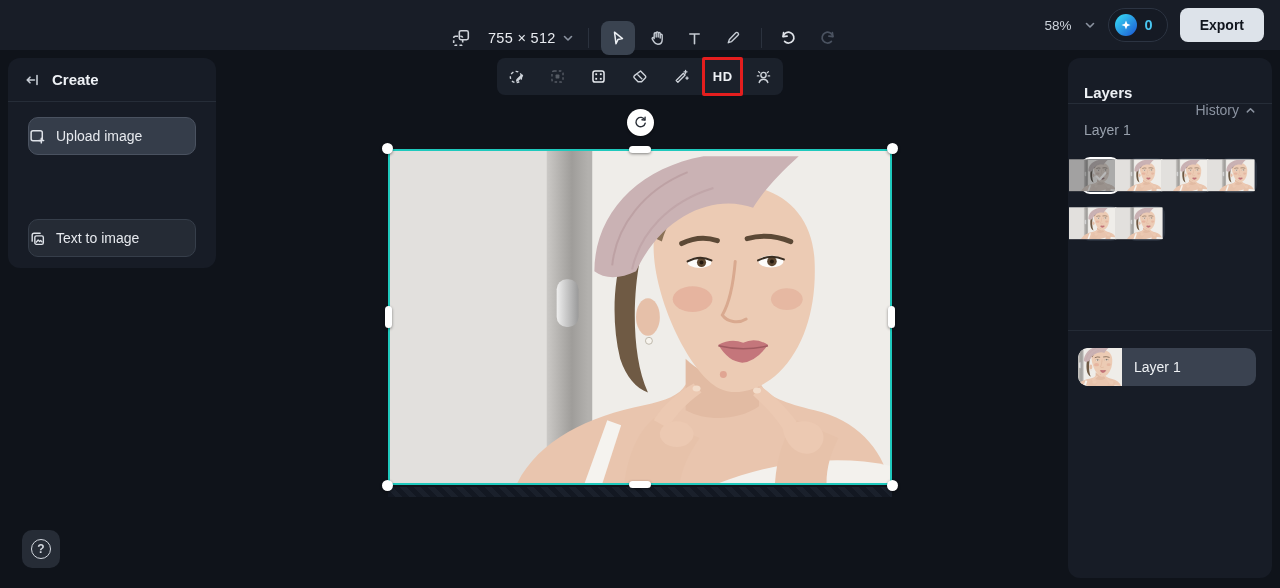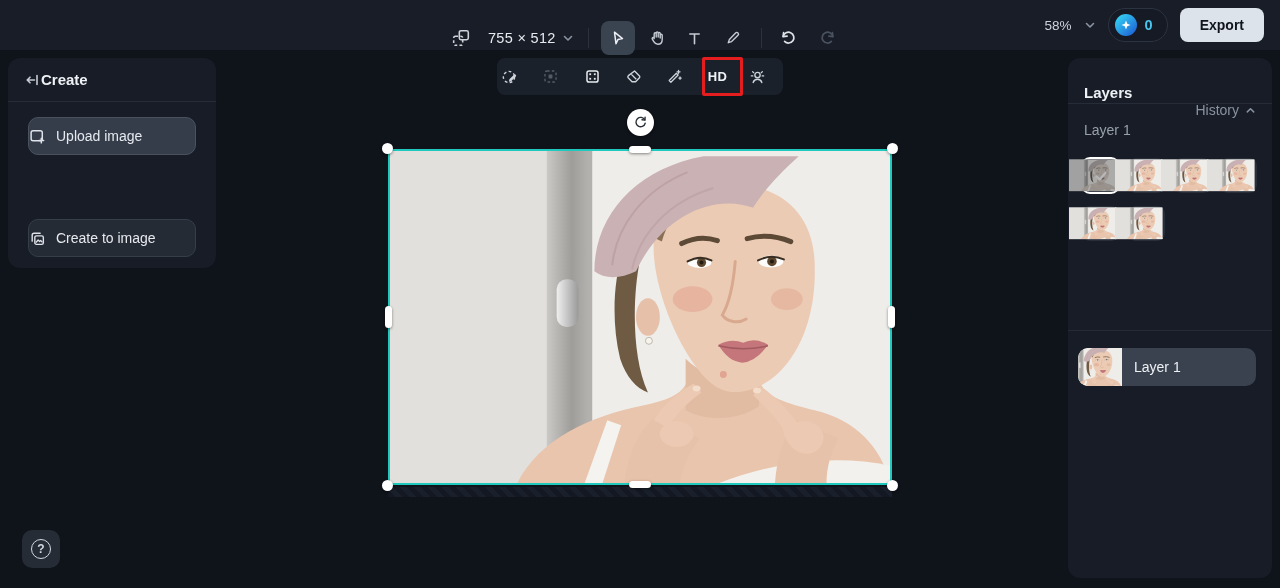--- a/index.html
+++ b/index.html
@@ -23,32 +23,32 @@
   .credits-pill{height:34px;border:1px solid #2c3442;background:#151a24;border-radius:17px;
                 display:flex;align-items:center;gap:8px;padding:0 14px 0 6px;}
   .credit-orb{width:22px;height:22px;border-radius:50%;background:linear-gradient(135deg,#35d3f2 10%,#1e63d6 90%);
               display:flex;align-items:center;justify-content:center;}
   .credits-num{font-size:14.5px;font-weight:700;color:#49c6f0;}
   .export-btn{height:34px;padding:0 20px;border-radius:8px;background:#dde3ea;color:#10151d;
               font-size:14px;font-weight:700;display:flex;align-items:center;border:none;}
 
   
   .left-panel{position:absolute;left:8px;top:58px;width:208px;height:210px;background:#171c26;border-radius:12px;}
-  .lp-header{position:absolute;left:0;top:0;width:100%;height:43px;display:flex;align-items:center;gap:1px;padding:0 16px;}
+  .lp-header{position:absolute;left:0;top:0;width:100%;height:43px;display:flex;align-items:center;gap:12px;padding:0 16px;}
   .lp-title{font-size:15px;font-weight:700;color:#eef1f5;}
   .lp-div{position:absolute;left:0;top:43px;width:100%;height:1px;background:#262d38;}
   .lp-btn{position:absolute;left:20px;width:168px;height:38px;border-radius:10px;background:#252b35;
           border:1px solid #363e4a;display:flex;align-items:center;gap:10px;padding:0 0;}
   .lp-btn.hl{background:#353d4a;border-color:#4a5260;}
   .lp-btn span{font-size:14px;color:#e6e9ee;}
 
   
   .cv-toolbar{position:absolute;left:497px;top:58px;width:286px;height:37px;background:#1b212b;border-radius:8px;
               display:flex;align-items:center;justify-content:space-between;padding:0 4px;}
-  .cv-slot{width:30px;height:30px;display:flex;align-items:center;border-radius:6px;}
+  .cv-slot{width:30px;height:30px;display:flex;align-items:center;justify-content:center;border-radius:6px;}
   .hd-text{font-size:13px;font-weight:700;color:#eef1f5;letter-spacing:.5px;}
   .dim{opacity:.32;}
   .annotation-box{position:absolute;left:702px;top:57px;width:41px;height:39px;border:3px solid #e41e1e;
                   border-radius:2px;z-index:60;pointer-events:none;}
 
   
   .canvas-wrap{position:absolute;left:388px;top:149px;width:504px;height:336px;}
   .canvas-img{position:absolute;inset:0;border:2px solid #1fc9bd;overflow:hidden;background:#eae8e5;}
   .canvas-img svg{display:block;}
   .trans-band{position:absolute;left:0;top:338px;width:504px;height:10px;
@@ -238,21 +238,21 @@
         <path d="M11.6 9.6 V14 M9.4 11.8 H13.8" stroke="#dfe3e9" stroke-width="1.4" fill="none" stroke-linecap="round"></path>
       </svg>
       <span>Upload image</span>
     </div>
     <div class="lp-btn" style="top:161px">
       <svg width="17" height="17" viewBox="0 0 16 16">
         <path d="M3 10.5 V4.8 A1.8 1.8 0 0 1 4.8 3 H10.5" stroke="#dfe3e9" stroke-width="1.3" fill="none" stroke-linecap="round"></path>
         <rect x="5.5" y="5.5" width="8" height="8" rx="1.5" stroke="#dfe3e9" stroke-width="1.3" fill="none"></rect>
         <path d="M6.5 11.8 L8.6 9.4 L10 10.8 L11 9.8 L12.6 11.6" stroke="#dfe3e9" stroke-width="1.2" fill="none" stroke-linejoin="round"></path>
       </svg>
-      <span>Create to image</span>
+      <span>Text to image</span>
     </div>
   </div>
 
   <div class="cv-toolbar">
     <div class="cv-slot">
       <svg width="17" height="17" viewBox="0 0 16 16">
         <circle cx="7.5" cy="8.5" r="5.3" stroke="#cfd4db" stroke-width="1.3" fill="none" stroke-dasharray="2.6 2.2"></circle>
         <path d="M9.6 12.4 L13.9 8.1 a1.2 1.2 0 0 0 -1.7 -1.7 L7.9 10.7 L7.4 12.9 Z" fill="#cfd4db"></path>
       </svg>
     </div>

